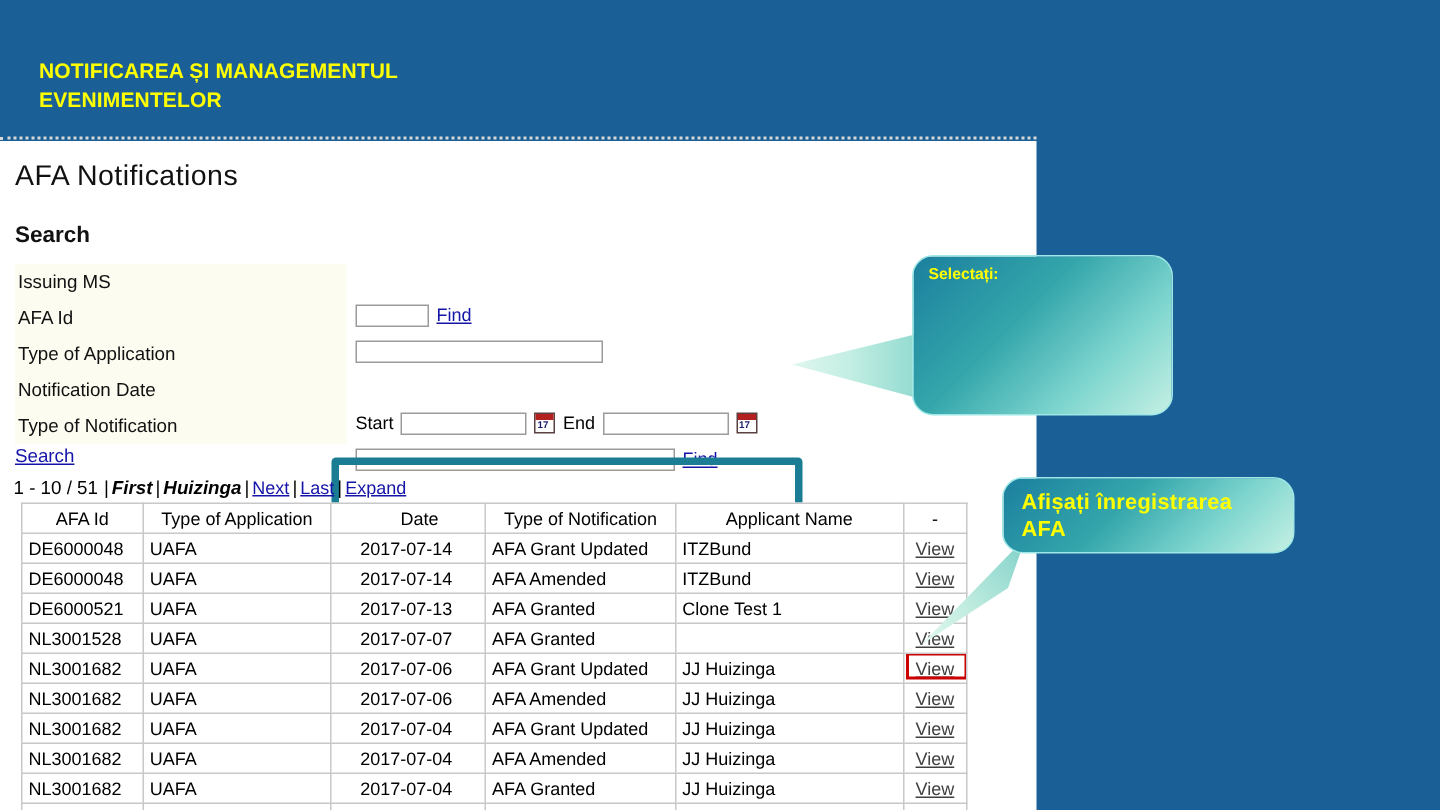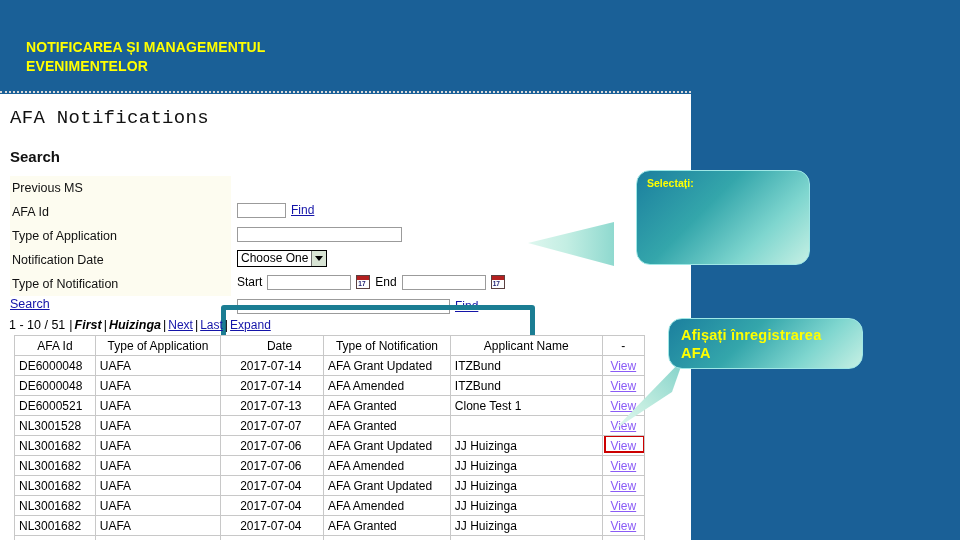--- a/index.html
+++ b/index.html
@@ -51,21 +51,20 @@
     overflow: hidden;
   }
 
   #page-title {
     position: absolute;
     left: 10px;
     top: 13px;
     font-size: 19px;
     color: #111111;
     letter-spacing: 0.3px;
-    font-family: Liberation Mono, monospace;
   }
 
   #search-heading {
     position: absolute;
     left: 10px;
     top: 54px;
     font-size: 15px;
     font-weight: bold;
     color: #111111;
   }
@@ -249,21 +248,21 @@
   #results-table th { text-align: center; }
   #results-table td { text-align: left; }
   #results-table td.act { text-align: center; padding: 0; }
   #results-table .cw0 { width: 78px; }
   #results-table .cw1 { width: 128px; }
   #results-table .cw2 { width: 92px; padding-left: 19px; }
   #results-table .cw3 { width: 128px; }
   #results-table .cw4 { width: 160px; }
   #results-table .cw5 { width: 45px; }
   .view-link {
-    color: #8b5cf6;
+    color: #404040;
     text-decoration: underline;
     font-size: 12px;
     cursor: pointer;
   }
   td.act.marked { position: relative; }
   td.act.marked::after {
     content: "";
     position: absolute;
     left: 1px; top: -1px;
     width: 41px; height: 18px;
@@ -279,25 +278,24 @@
     border: 1.5px solid #9fe8e6;
     background: linear-gradient(135deg, #1b7f9e 0%, #34a6ab 40%, #7fd6cf 72%, #c6f0e4 100%);
     color: #ffff00;
     font-weight: bold;
     box-sizing: border-box;
   }
   #callout-select {
     left: 608px;
     top: 170px;
     width: 174px;
-    height: 95px;
+    height: 107px;
     padding: 6px 10px 0 10px;
     font-size: 10.5px;
     line-height: 13.2px;
-    margin-left: 28px;
   }
   #callout-select .co-title { margin-bottom: 1px; }
   #callout-select ul {
     margin: 0;
     padding: 0 0 0 12px;
     list-style: none;
   }
   #callout-select li {
     position: relative;
     padding-left: 0;
@@ -347,44 +345,36 @@
 <div id="title-rule"></div>
 
 <div id="app-panel">
 
   <div id="page-title">AFA Notifications</div>
   <div id="search-heading">Search</div>
 
   <div id="search-form">
 
     <div class="form-row">
-      <div class="form-label">Previous MS</div>
+      <div class="form-label">Issuing MS</div>
       <div class="form-field">
         <input class="txt txt-issuing" type="text" value="" style="">
         <span class="lnk">Find</span>
       </div>
     </div>
 
     <div class="form-row">
       <div class="form-label">AFA Id</div>
       <div class="form-field">
         <input class="txt txt-afaid" type="text" value="" style="">
       </div>
     </div>
 
     <div class="form-row">
       <div class="form-label">Type of Application</div>
-      <div class="form-field">
-        <span class="sel-wrap">
-          <span class="sel-text">Choose One</span>
-          <span class="sel-btn">
-              <i></i>
-            </span>
-        </span>
-      </div>
     </div>
 
     <div class="form-row">
       <div class="form-label">Notification Date</div>
       <div class="form-field">
         <span class="datelbl">Start</span>
         <input class="txt txt-start" type="text" value="" style="">
         <span class="cal-icon"></span>
         <span class="datelbl">End</span>
         <input class="txt txt-end" type="text" value="" style="">

